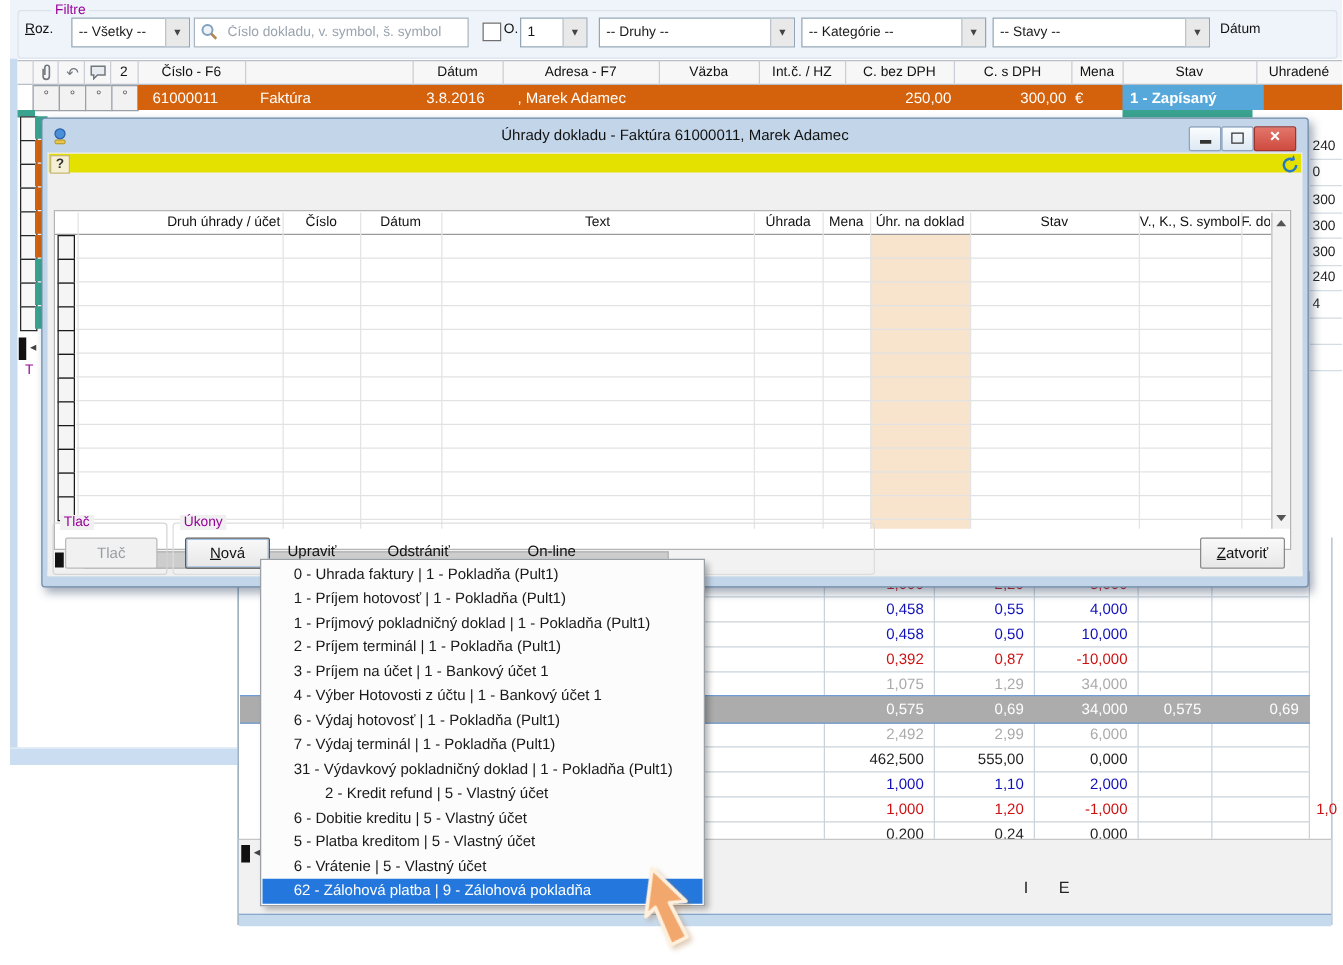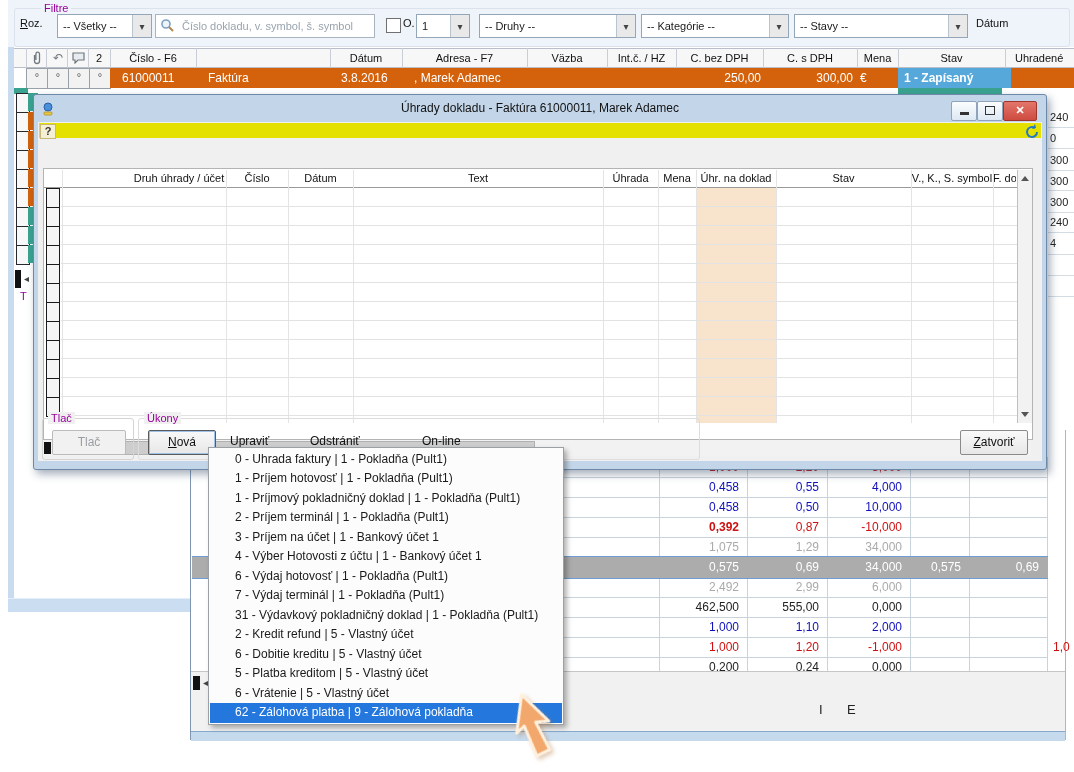--- a/index.html
+++ b/index.html
@@ -262,21 +262,21 @@
     <div id="w2-rows">
         <div class="abs bgcell v-red" style="left: 448px; top: 27px;">1,000</div>
         <div class="abs bgcell v-red" style="left: 528px; top: 27px;">2,20</div>
         <div class="abs bgcell v-red" style="left: 611px; top: 27px;">3,000</div>
         <div class="abs bgcell v-blue" style="left: 448px; top: 47px;">0,458</div>
         <div class="abs bgcell v-blue" style="left: 528px; top: 47px;">0,55</div>
         <div class="abs bgcell v-blue" style="left: 611px; top: 47px;">4,000</div>
         <div class="abs bgcell v-blue" style="left: 448px; top: 67px;">0,458</div>
         <div class="abs bgcell v-blue" style="left: 528px; top: 67px;">0,50</div>
         <div class="abs bgcell v-blue" style="left: 611px; top: 67px;">10,000</div>
-        <div class="abs bgcell v-red" style="left: 448px; top: 87px; font-weight: bold;">0,392</div>
+        <div class="abs bgcell v-red" style="left: 448px; top: 87px;">0,392</div>
         <div class="abs bgcell v-red" style="left: 528px; top: 87px;">0,87</div>
         <div class="abs bgcell v-red" style="left: 611px; top: 87px;">-10,000</div>
         <div class="abs bgcell v-gray" style="left: 448px; top: 107px;">1,075</div>
         <div class="abs bgcell v-gray" style="left: 528px; top: 107px;">1,29</div>
         <div class="abs bgcell v-gray" style="left: 611px; top: 107px;">34,000</div>
         <div class="abs bgcell v-selected" style="left: 448px; top: 127px;">0,575</div>
         <div class="abs bgcell v-selected" style="left: 528px; top: 127px;">0,69</div>
         <div class="abs bgcell v-selected" style="left: 611px; top: 127px;">34,000</div>
         <div class="abs bgcell v-selected" style="left: 670px; top: 127px;">0,575</div>
         <div class="abs bgcell v-selected" style="left: 748px; top: 127px;">0,69</div>
@@ -415,21 +415,21 @@
   <div id="context-menu" class="abs">
       <div class="menu-item" style="top: 1.5px;">0 - Uhrada faktury | 1 - Pokladňa (Pult1)</div>
       <div class="menu-item" style="top: 21px;">1 - Príjem hotovosť | 1 - Pokladňa (Pult1)</div>
       <div class="menu-item" style="top: 40.5px;">1 - Príjmový pokladničný doklad | 1 - Pokladňa (Pult1)</div>
       <div class="menu-item" style="top: 60px;">2 - Príjem terminál | 1 - Pokladňa (Pult1)</div>
       <div class="menu-item" style="top: 79.5px;">3 - Príjem na účet | 1 - Bankový účet 1</div>
       <div class="menu-item" style="top: 99px;">4 - Výber Hotovosti z účtu | 1 - Bankový účet 1</div>
       <div class="menu-item" style="top: 118.5px;">6 - Výdaj hotovosť | 1 - Pokladňa (Pult1)</div>
       <div class="menu-item" style="top: 138px;">7 - Výdaj terminál | 1 - Pokladňa (Pult1)</div>
       <div class="menu-item" style="top: 157.5px;">31 - Výdavkový pokladničný doklad | 1 - Pokladňa (Pult1)</div>
-      <div class="menu-item" style="top: 177px;">2 - Kredit refund | 5 - Vlastný účet</div>
+      <div class="menu-item" style="top: 177px; margin-left: 25px;">2 - Kredit refund | 5 - Vlastný účet</div>
       <div class="menu-item" style="top: 196.5px;">6 - Dobitie kreditu | 5 - Vlastný účet</div>
       <div class="menu-item" style="top: 216px;">5 - Platba kreditom | 5 - Vlastný účet</div>
       <div class="menu-item" style="top: 235.5px;">6 - Vrátenie | 5 - Vlastný účet</div>
       <div class="menu-item selected" style="top: 255px;">62 - Zálohová platba | 9 - Zálohová pokladňa</div>
     </div>
 
   <div id="cursor" class="abs">
     <svg width="46" height="76" viewBox="0 0 46 76">
       <polygon points="17,2 37,34 24,32 31,62 17,65 12,33 3,38" fill="#F2A76D" stroke="#FFF0DE" stroke-width="3" stroke-linejoin="round"></polygon>
     </svg>

